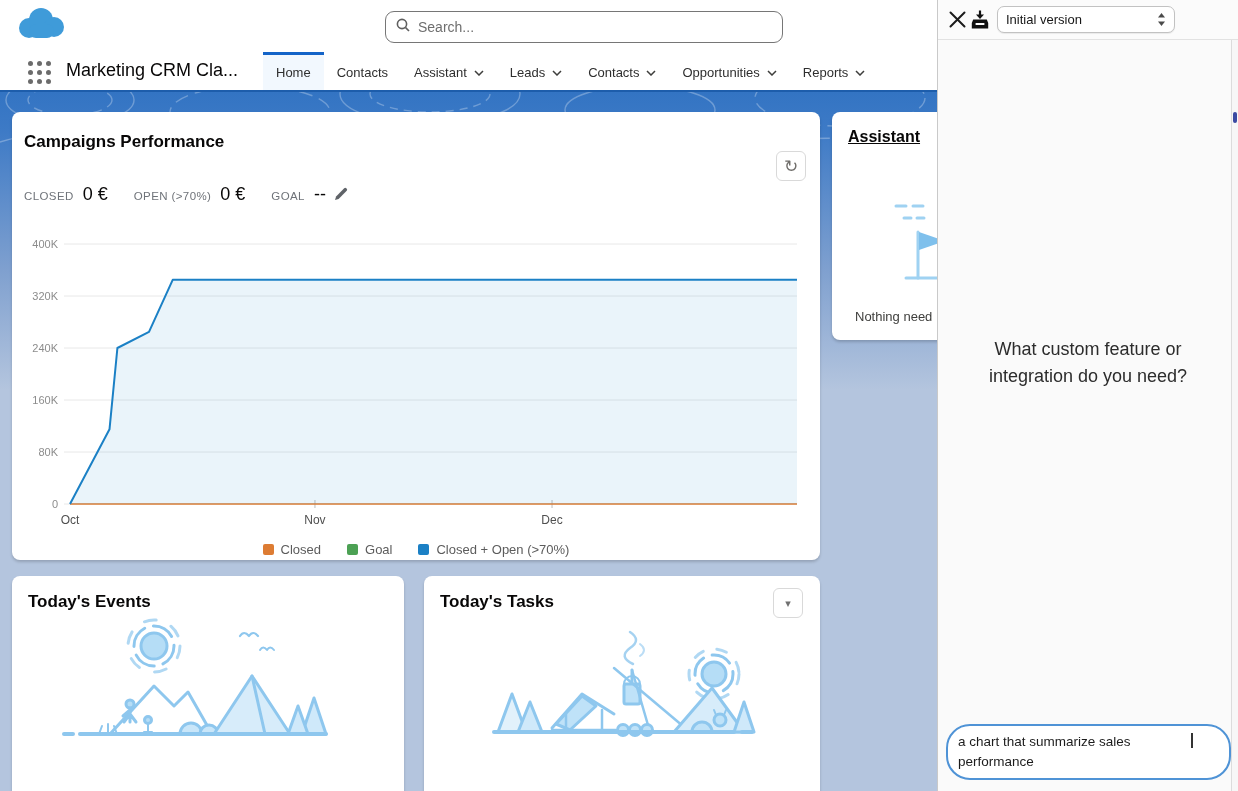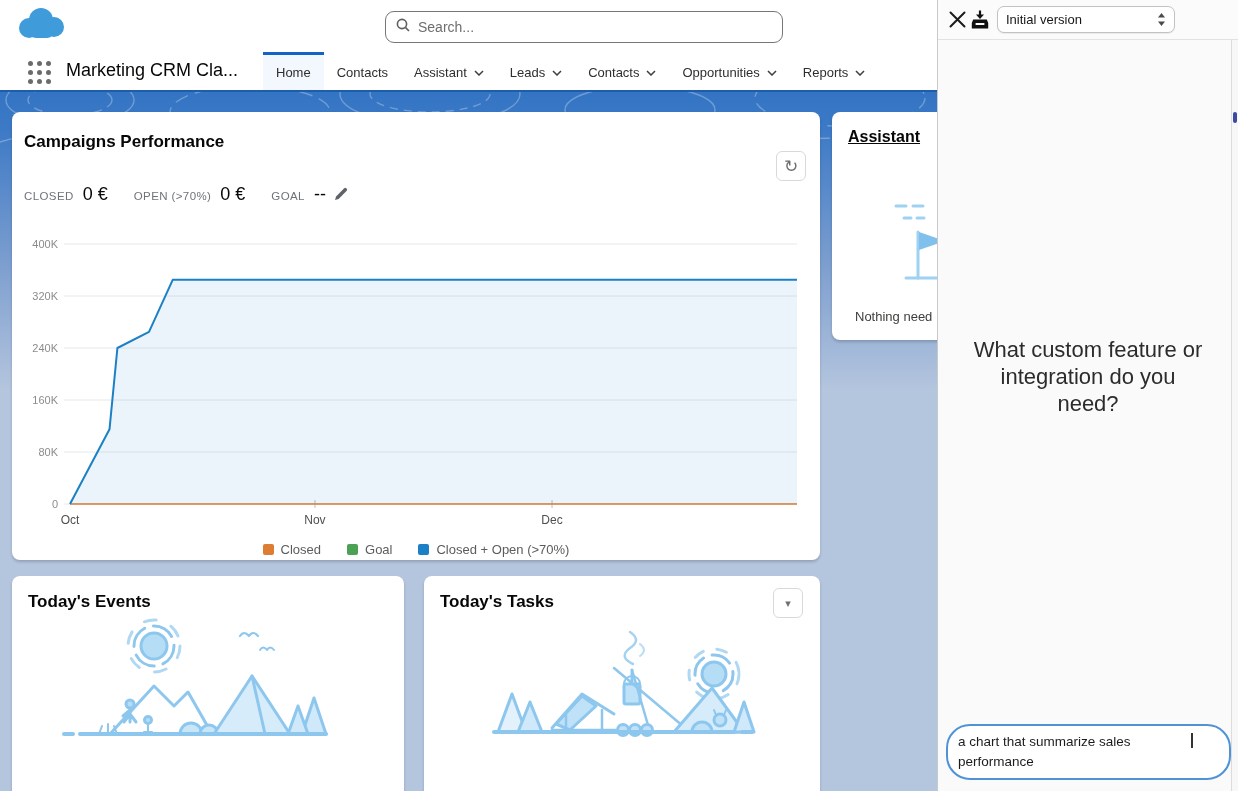--- a/index.html
+++ b/index.html
@@ -81,21 +81,21 @@
   .panel-header { position:absolute; left:0; right:0; top:0; height:40px;
     background:#fbfbfb; border-bottom:1px solid #e2e2e2;
     display:flex; align-items:center; padding:0 9px; gap:1px; }
   .panel-close { cursor:pointer; display:flex; }
   .panel-import { cursor:pointer; display:flex; }
   .version-select { width:178px; height:27px; background:#fff; border:1px solid #c2c2c2;
     border-radius:7px; display:flex; align-items:center; padding:0 8px; font-size:13px;
     color:#161616; box-shadow:0 1px 1px rgba(0,0,0,.07); cursor:pointer; margin-left:5px; }
   .version-select span { flex:1; }
   .prompt { position:absolute; left:30px; width:240px; top:336px; text-align:center;
-    font-size:22px; line-height:27px; color:#2c2c2c; }
+    font-size:18px; line-height:27px; color:#2c2c2c; }
   .chat-input { position:absolute; left:8px; bottom:11px; width:285px; min-height:48px;
     border:2px solid #4f93d6; border-radius:24px; background:#fff;
     padding:6px 10px; font-size:13.5px; line-height:20px; color:#1c1c1c; cursor:text; }
   .chat-input-text { display:inline-block; width:232px; vertical-align:top; }
   .caret { display:inline-block; width:1.5px; height:15px; background:#333;
     vertical-align:-2px; margin-left:1px; }
   .scroll-gutter { position:absolute; right:0; top:40px; bottom:0; width:7px;
     background:#f7f7f7; border-left:1px solid #dcdcdc; }
   .scroll-thumb { position:absolute; right:1px; top:72px; width:4px; height:11px;
     background:#3b4aa2; border-radius:2px; }

